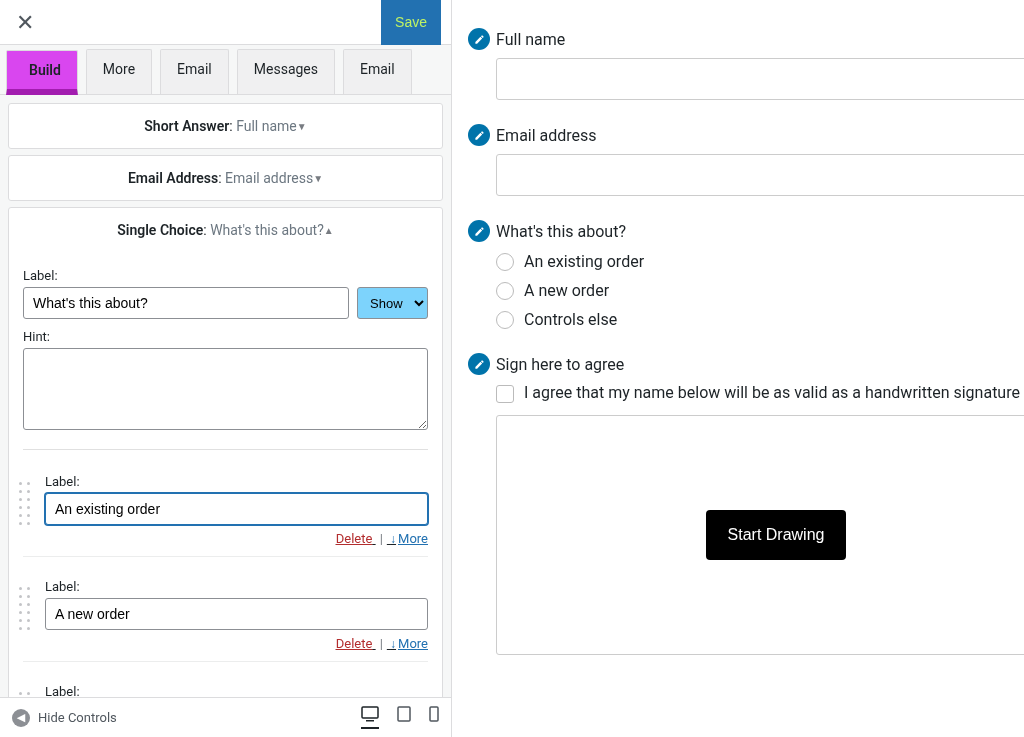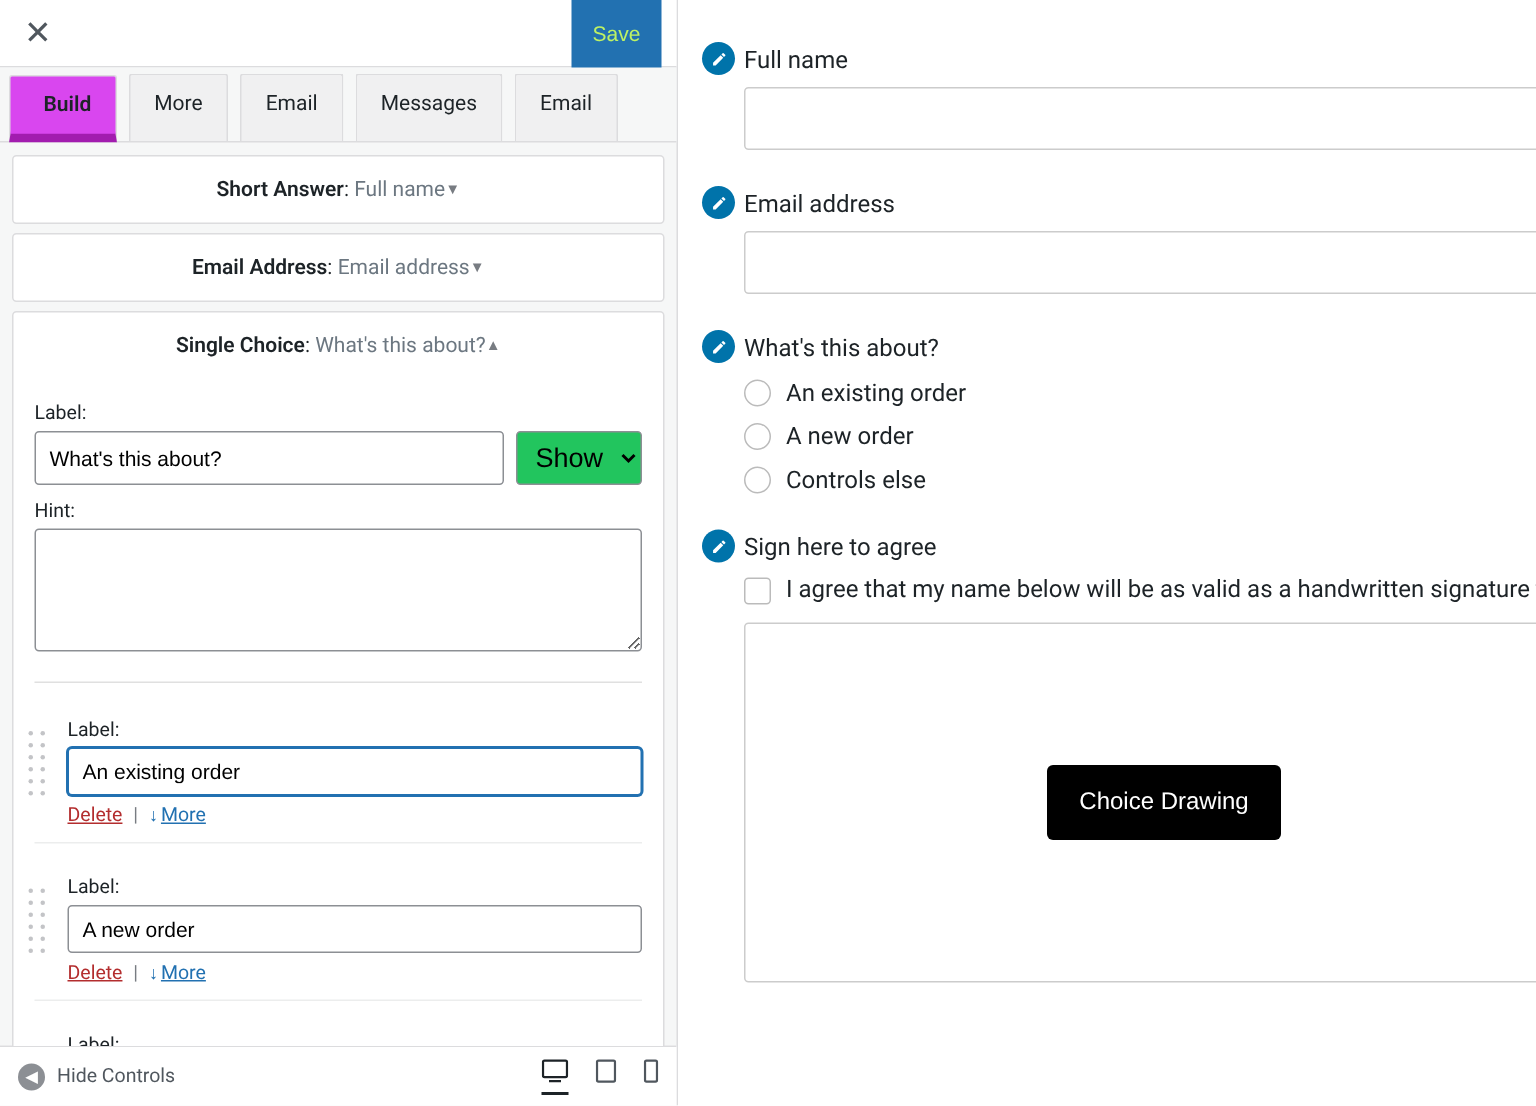--- a/index.html
+++ b/index.html
@@ -22,30 +22,30 @@
   .card-head { padding: 14px 14px; font-size: 14px; display: flex; align-items: center; justify-content: center; cursor: pointer; }
   .card-head .type { font-weight: 600; }
   .card-head .title { color: #6c7781; }
   .caret { font-size: 10px; color: #787c82; }
   .card-body { padding: 6px 14px 14px; }
 
   .fld-label { font-size: 13px; color: #1d2327; display: block; margin: 10px 0 4px; }
   .row-flex { display: flex; gap: 8px; }
   .txt-input { width: 100%; padding: 7px 9px; border: 1px solid #8c8f94; border-radius: 3px; font-size: 14px; background:#fff; }
   .txt-input.focus { border: 1px solid #2271b1; box-shadow: 0 0 0 1px #2271b1; outline: none; }
-  .sel { width: 84px; padding: 6px 8px; border: 1px solid #8c8f94; border-radius: 3px; background: #22c55e; font-size: 18px; }
+  .sel { width: 84px; padding: 6px 8px; border: 1px solid #8c8f94; border-radius: 3px; background: #7dd3fc; font-size: 13px; }
   .ta { width: 100%; height: 82px; padding: 7px 9px; border: 1px solid #8c8f94; border-radius: 3px; font-size: 14px; resize: vertical; background:#fff; }
 
   .opts-box { border-top: 1px solid #e0e0e0; margin-top: 16px; padding-top: 2px; }
   .opt-item { border-bottom: 1px solid #eceded; padding: 12px 0 10px; position: relative; }
   .opt-item:last-child { border-bottom: none; }
   .drag-dots { position: absolute; left: -4px; top: 30px; width: 18px; height: 36px; display: grid; grid-template-columns: repeat(2, 4px); grid-auto-rows: 4px; gap: 4px; }
   .drag-dots span { width:3px; height:3px; background:#c3c4c7; border-radius:50%; }
   .opt-body { padding-left: 22px; }
-  .opt-actions { text-align: left; font-size: 13px; margin-top: 6px; }
+  .opt-actions { text-align: right; font-size: 13px; margin-top: 6px; text-decoration: underline; }
   .opt-actions .del { color: #b32d2e; text-decoration: underline; cursor: pointer; }
   .opt-actions .sep { color: #787c82; margin: 0 4px; }
   .opt-actions .more { color: #2271b1; text-decoration: underline; cursor: pointer; }
   .down-arrow { font-size: 12px; margin-right:2px; color:#2271b1; }
 
   .panel-footer { height: 40px; border-top: 1px solid #dcdcde; display: flex; align-items: center; justify-content: space-between; padding: 0 12px; background:#fff; }
   .hide-ctrl { display: flex; align-items: center; gap: 8px; color: #50575e; font-size: 13px; cursor: pointer; }
   .circle-arrow { width: 18px; height: 18px; border-radius: 50%; background:#8c8f94; color:#fff; display:flex; align-items:center; justify-content:center; font-size:11px; }
   .devices { display: flex; gap: 18px; color:#50575e; }
   .dev { cursor: pointer; }
@@ -267,17 +267,17 @@
               <path d="M3 17.25V21h3.75L17.81 9.94l-3.75-3.75L3 17.25zM20.71 7.04a1 1 0 0 0 0-1.41l-2.34-2.34a1 1 0 0 0-1.41 0l-1.83 1.83 3.75 3.75 1.83-1.83z"></path>
             </svg>
           </span>
         <span class="q-label">Sign here to agree</span>
       </div>
       <div class="chk-row">
         <span class="chk-box"></span>
         <span class="consent">I agree that my name below will be as valid as a handwritten signature to the ext</span>
       </div>
       <div class="sig-area">
-        <button class="draw-btn">Choice Drawing</button>
+        <button class="draw-btn">Start Drawing</button>
       </div>
     </div>
   </div>
 </div>
 
 </body></html>

